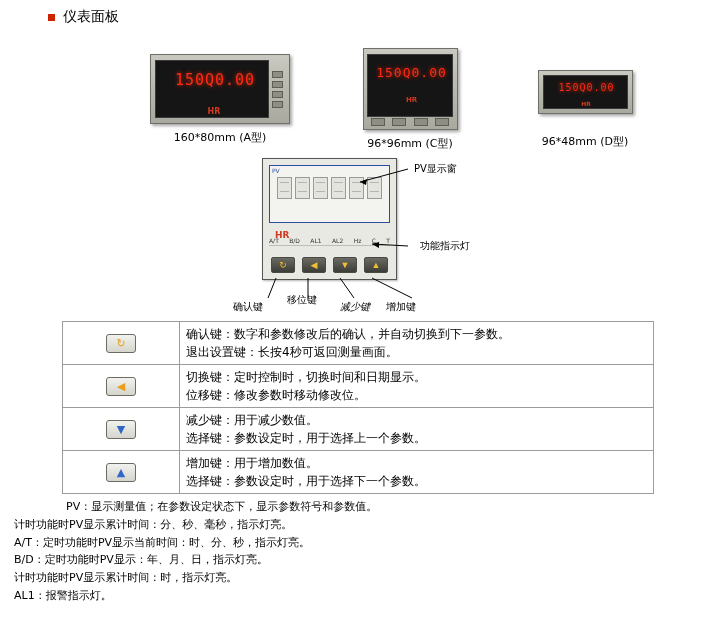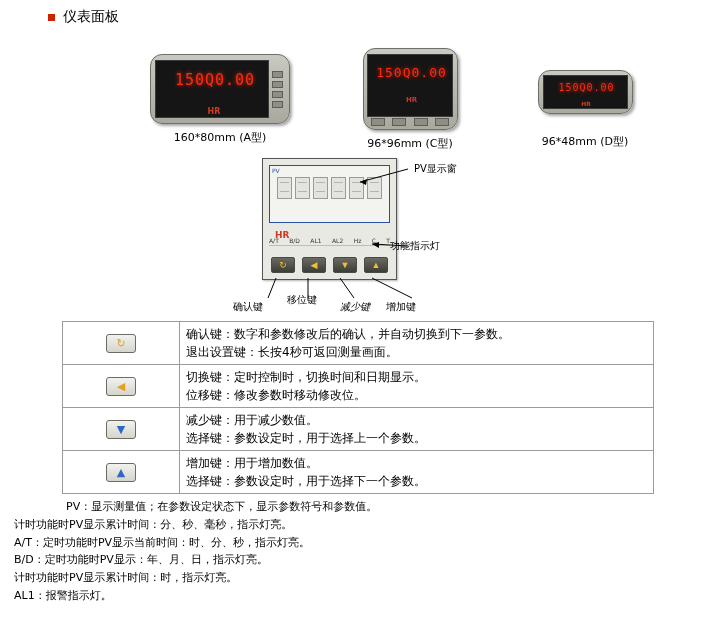--- a/index.html
+++ b/index.html
@@ -40,21 +40,21 @@
     height: 120px;
     margin-top: 6px;
   }
   .device {
     position: absolute;
     text-align: center;
   }
   .meter {
     background: linear-gradient(180deg,#c9c9c1 0%, #bdbdb4 35%, #a9a9a0 100%);
     border: 1px solid #6f6f68;
-    border-radius: 12px;
+    border-radius: 0;
     box-shadow: 2px 2px 3px rgba(0,0,0,0.35);
     position: relative;
     display: flex;
     align-items: center;
     box-sizing: border-box;
   }
   .meter-inner {
     background: #151515;
     border: 1px solid #3a3a3a;
     box-sizing: border-box;
@@ -355,21 +355,21 @@
     <polygon points="360,30 367,27 366,33" fill="#000"></polygon>
     <line x1="372" y1="92" x2="408" y2="94" stroke="#000" stroke-width="1"></line>
     <polygon points="372,92 379,90 379,96" fill="#000"></polygon>
     <line x1="276" y1="126" x2="268" y2="146" stroke="#000" stroke-width="1"></line>
     <line x1="308" y1="126" x2="308" y2="146" stroke="#000" stroke-width="1"></line>
     <line x1="340" y1="126" x2="354" y2="146" stroke="#000" stroke-width="1"></line>
     <line x1="372" y1="126" x2="412" y2="146" stroke="#000" stroke-width="1"></line>
   </svg>
 
   <div class="annot" style="left:414px; top:10px;">PV显示窗</div>
-  <div class="annot" style="left:390px; top:87px;">功能指示灯</div>
+  <div class="annot" style="left:420px; top:87px;">功能指示灯</div>
 
   <div class="annot" style="left:233px; top:148px;">确认键</div>
   <div class="annot" style="left:287px; top:141px;">移位键</div>
   <div class="annot" style="left:340px; top:148px;font-style:italic;">减少键</div>
   <div class="annot" style="left:386px; top:148px;">增加键</div>
 </div>
 
 <table class="key-table">
   <tbody>
     <tr>

